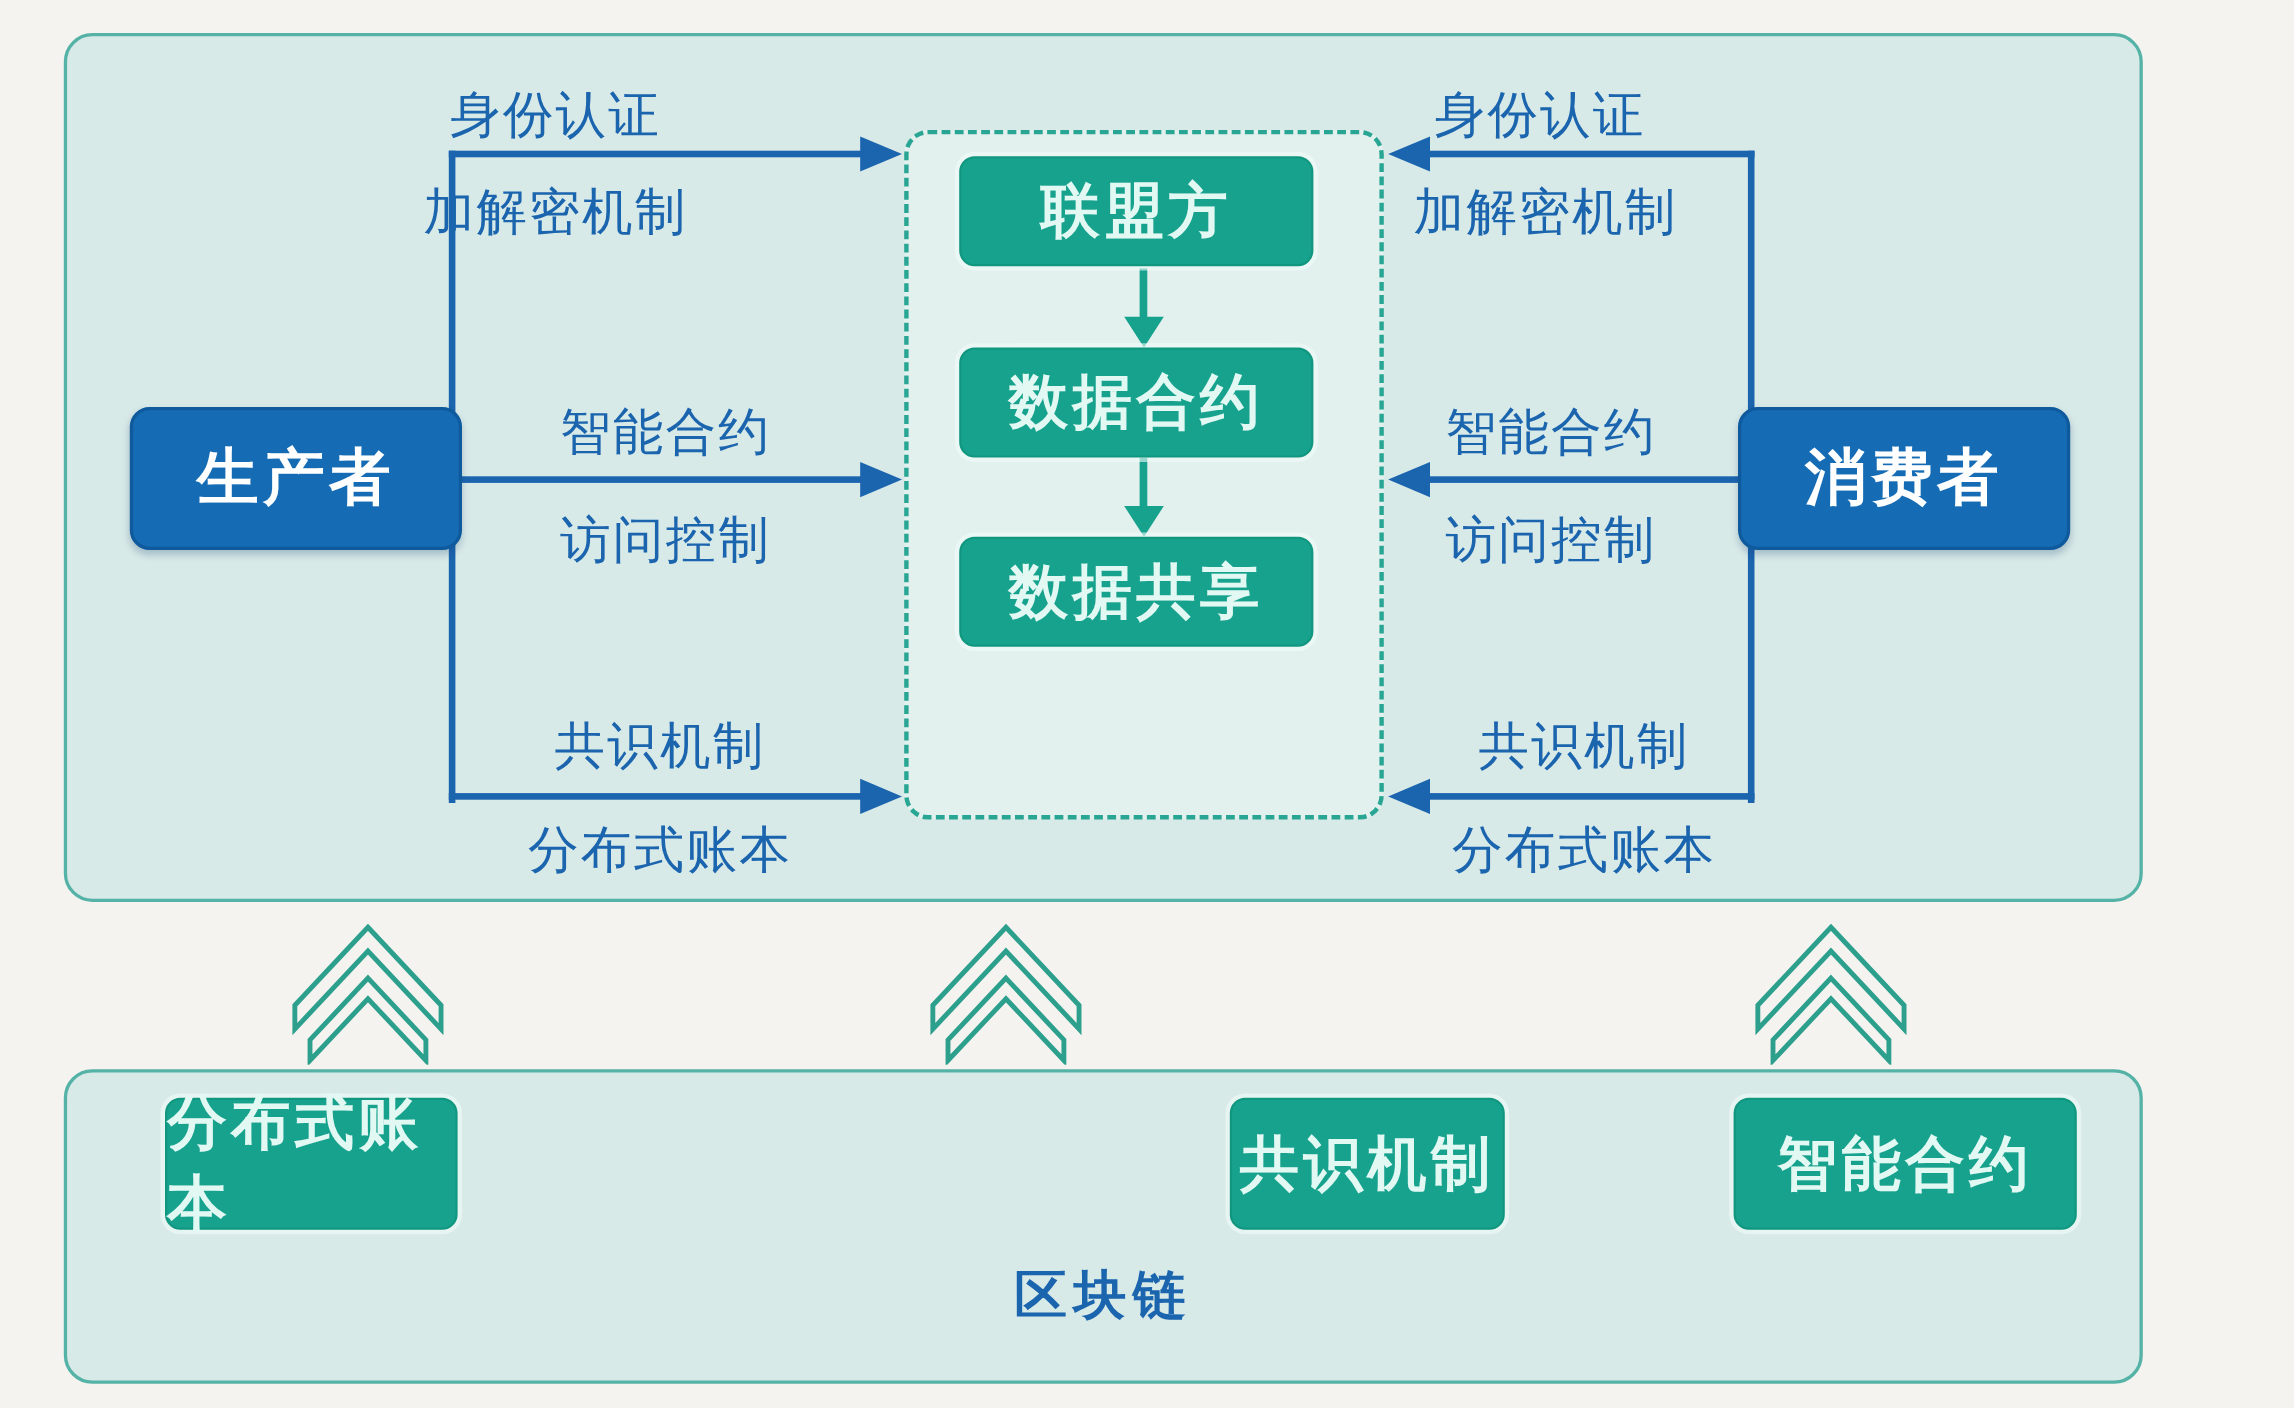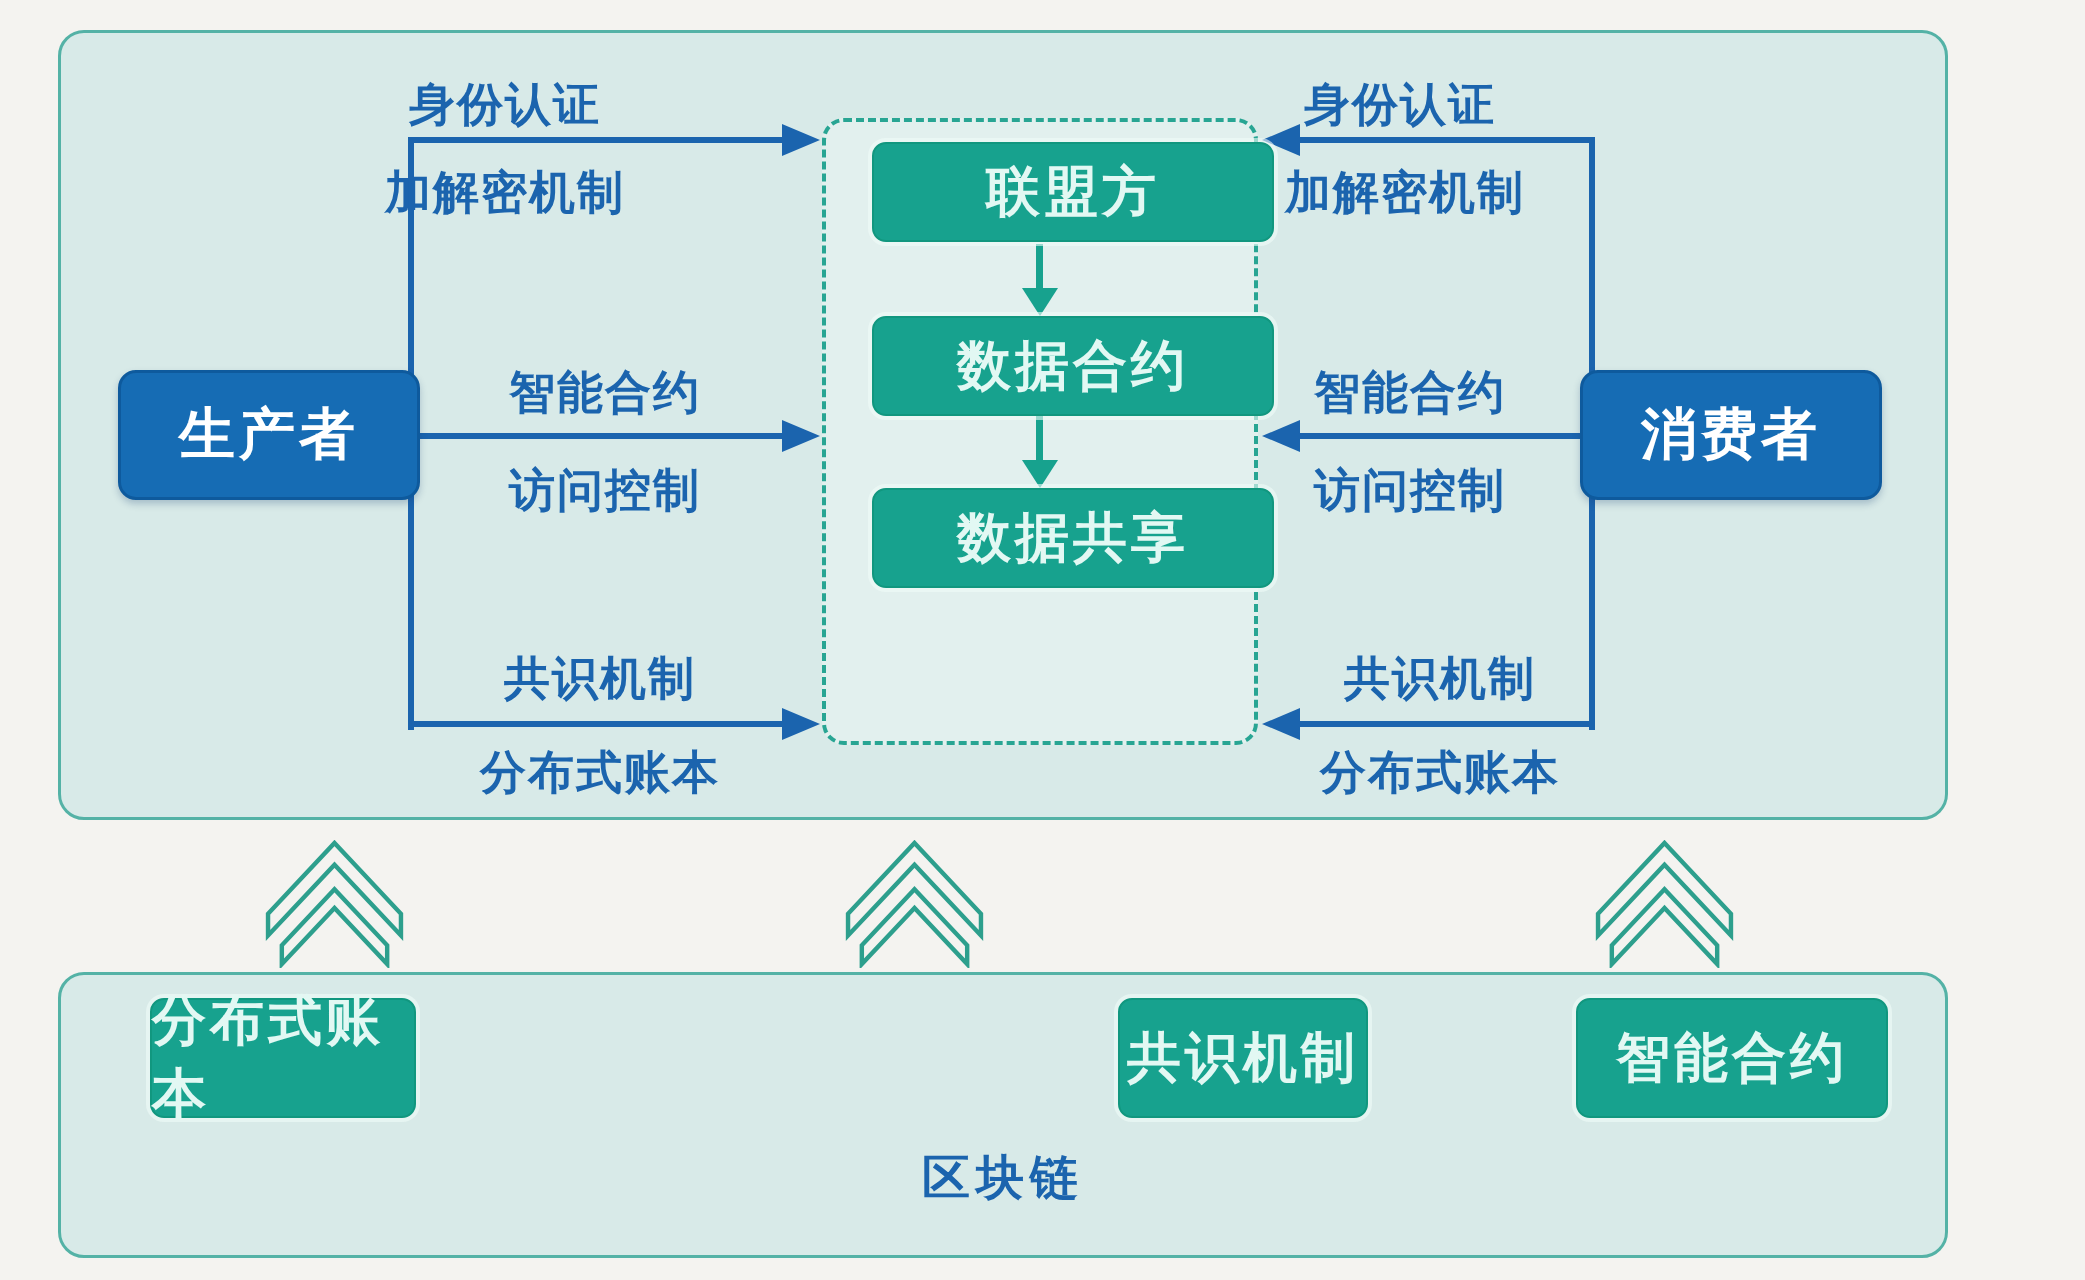--- a/index.html
+++ b/index.html
@@ -43,36 +43,36 @@
     z-index:3;
   }
   .greenbox{
     position:absolute;background:var(--green);
     border:2px solid var(--green-border);border-radius:14px;box-sizing:border-box;
     display:flex;align-items:center;justify-content:center;
     color:var(--mint);font-weight:bold;font-size:54px;letter-spacing:4px;
     box-shadow:0 0 0 4px rgba(240,252,249,0.6);
     z-index:3;
   }
-  .center-node{left:872px;width:402px;height:100px;}
+  .center-node{left:872px;width:322px;height:100px;}
   .hline,.vline{position:absolute;background:var(--blue);z-index:1;}
   .hline{height:6px;}
   .vline{width:6px;}
   .head-right{
     position:absolute;width:0;height:0;z-index:2;
     border-top:16px solid transparent;border-bottom:16px solid transparent;
     border-left:38px solid var(--blue);
   }
   .head-left{
     position:absolute;width:0;height:0;z-index:2;
     border-top:16px solid transparent;border-bottom:16px solid transparent;
     border-right:38px solid var(--blue);
   }
   .lbl{
-    position:absolute;color:var(--blue);font-weight:bold;font-size:46px;
+    position:absolute;color:var(--blue);font-weight:normal;font-size:46px;
     transform:translateX(-50%);white-space:nowrap;z-index:4;letter-spacing:2px;
   }
   .garrow-line{position:absolute;width:7px;background:var(--green);z-index:2;}
   .garrow-head{
     position:absolute;width:0;height:0;z-index:2;
     border-left:18px solid transparent;border-right:18px solid transparent;
     border-top:28px solid var(--green);
   }
   .chevron{position:absolute;width:145px;height:128px;z-index:2;}
   .blockchain-label{

